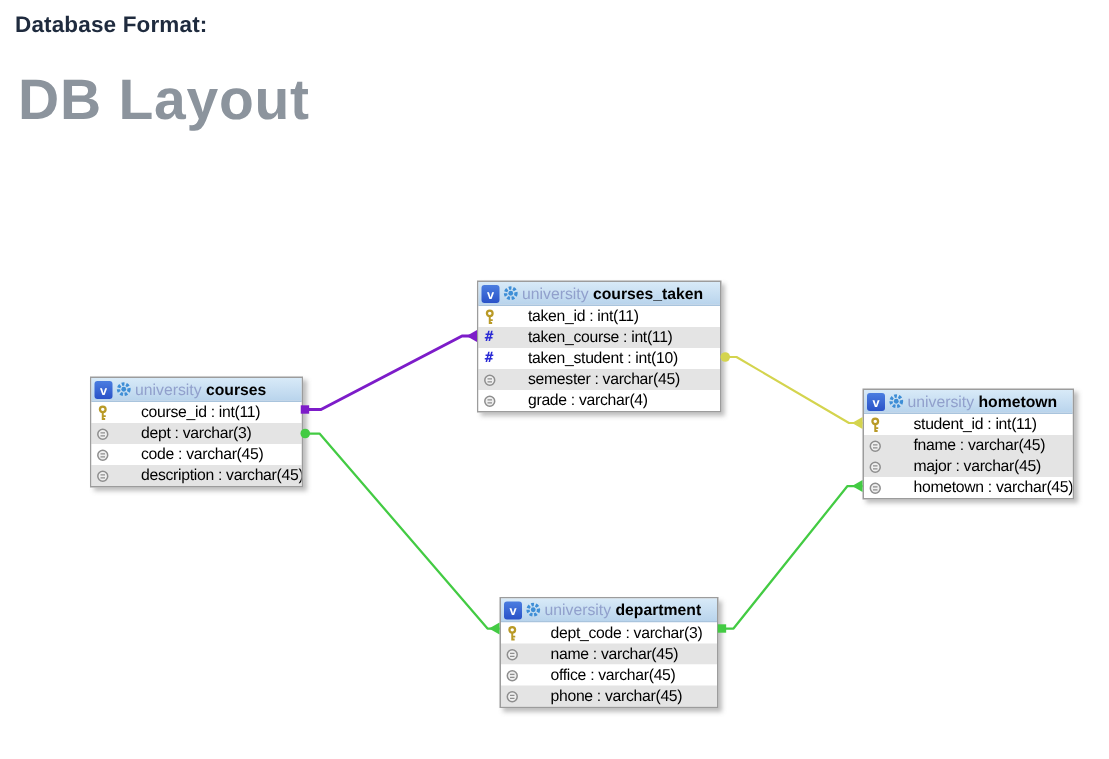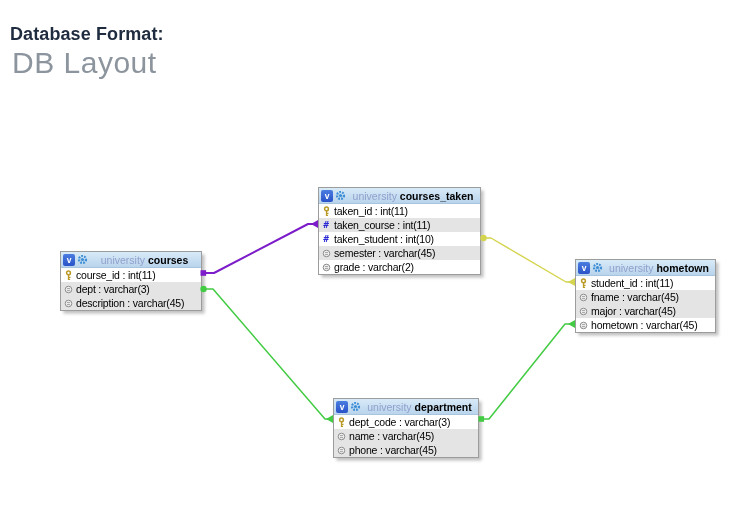--- a/index.html
+++ b/index.html
@@ -1,47 +1,47 @@
 <!DOCTYPE html>
 <html style="--section-label: #1f2b3e; --title: #8c949d; --head-top: #d8eaf8; --head-bot: #b9d4ec; --schema-text: #91a0cc; --alt-row: #e4e4e4; --table-border: #9c9c9c; --badge: #2a52c8; --gear: #3e8ed6; --primary-key: #b99a27; --index: #2b2bd5; --column-icon: #8e8e8e; --relation-purple: #7d1cc9; --relation-yellow: #d4d44e; --relation-green: #43cb43;"><head>
 <meta charset="utf-8">
 <style>
   * { margin:0; padding:0; box-sizing:border-box; }
   html,body { width:739px; height:506px; background:#ffffff; overflow:hidden;
     font-family:"Liberation Sans","DejaVu Sans",sans-serif; }
   .page { position:relative; width:739px; height:506px; background:#fff; }
 
-  .section-label { position:absolute; left:10px; top:24px; font-size:18px;
+  .section-label { position:absolute; left:10px; top:8px; font-size:15px;
     font-weight:bold; color:var(--section-label,#1f2b3e); letter-spacing:.1px; }
-  .page-title { position:absolute; left:12px; top:46px; font-size:30px;
-    font-weight:400; color:var(--title,#8c949d); letter-spacing:.5px; }
+  .page-title { position:absolute; left:12px; top:46px; font-size:38px;
+    font-weight:700; color:var(--title,#8c949d); letter-spacing:.5px; }
 
   .diagram { position:absolute; inset:0; }
   #conn-svg { position:absolute; left:0; top:0; width:739px; height:506px;
     pointer-events:none; z-index:3; }
   #tables-layer { position:absolute; inset:0; z-index:2; }
 
   .ertable { position:absolute; background:#fff;
     border:1px solid var(--table-border,#9c9c9c);
     box-shadow:2.5px 2.5px 3px rgba(110,110,110,.45);
     font-size:10.5px; color:#000; }
   .erhead { height:16px; display:flex; align-items:center; padding:0 2px;
     background:linear-gradient(var(--head-top,#d8eaf8),var(--head-bot,#b9d4ec));
     border-bottom:1px solid #a9c4dd; white-space:nowrap; overflow:hidden; }
   .vbadge { flex:0 0 12px; width:12px; height:12px; border-radius:2px;
     background:linear-gradient(#4a7de0,var(--badge,#2a52c8));
     color:#fff; font-size:8.5px; font-weight:bold; line-height:12px;
     text-align:center; margin-right:2px; }
   .gear { flex:0 0 11px; width:11px; height:11px; margin-right:2px; display:flex;
     align-items:center; justify-content:center; }
-  .htext { flex:1; text-align:center; overflow:hidden; white-space:nowrap; }
+  .htext { flex:1; overflow:hidden; white-space:nowrap; }
   .schema { color:var(--schema-text,#91a0cc); }
   .tname { font-weight:bold; color:#000; }
 
-  .errow { height:14px; display:flex; align-items:center; gap:3px;
+  .errow { height:14px; display:flex; align-items:center; gap:21px;
     padding:0 3px 0 2px; background:#fff; white-space:nowrap; overflow:hidden; }
   .errow.alt { background:var(--alt-row,#e4e4e4); }
   .cicon { flex:0 0 10px; width:10px; display:flex; align-items:center;
     justify-content:center; }
   .hashglyph { color:var(--index,#2b2bd5); font-weight:bold; font-size:9.5px;
     font-family:"DejaVu Sans Mono",monospace; line-height:10px; }
   .ctext { font-size:10.5px; color:#000; letter-spacing:-0.2px; }
 </style>
 </head>
 <body>
@@ -96,20 +96,29 @@
           </div>
           <div class="errow alt">
             <span class="cicon">
               <svg width="9" height="9" viewBox="0 0 9 9">
                 <circle cx="4.5" cy="4.5" r="3.3" fill="#efefef" stroke="#8e8e8e" stroke-width="1"></circle>
                 <path d="M3 3.6 h3 M3 5.6 h3" stroke="#8e8e8e" stroke-width="0.8"></path>
               </svg>
             </span>
             <span class="ctext">dept : varchar(3)</span>
           </div>
+          <div class="errow">
+            <span class="cicon">
+              <svg width="9" height="9" viewBox="0 0 9 9">
+                <circle cx="4.5" cy="4.5" r="3.3" fill="#efefef" stroke="#8e8e8e" stroke-width="1"></circle>
+                <path d="M3 3.6 h3 M3 5.6 h3" stroke="#8e8e8e" stroke-width="0.8"></path>
+              </svg>
+            </span>
+            <span class="ctext">code : varchar(45)</span>
+          </div>
           <div class="errow alt">
             <span class="cicon">
               <svg width="9" height="9" viewBox="0 0 9 9">
                 <circle cx="4.5" cy="4.5" r="3.3" fill="#efefef" stroke="#8e8e8e" stroke-width="1"></circle>
                 <path d="M3 3.6 h3 M3 5.6 h3" stroke="#8e8e8e" stroke-width="0.8"></path>
               </svg>
             </span>
             <span class="ctext">description : varchar(45)</span>
           </div>
         </div>
@@ -154,21 +163,21 @@
             </span>
             <span class="ctext">semester : varchar(45)</span>
           </div>
           <div class="errow">
             <span class="cicon">
               <svg width="9" height="9" viewBox="0 0 9 9">
                 <circle cx="4.5" cy="4.5" r="3.3" fill="#efefef" stroke="#8e8e8e" stroke-width="1"></circle>
                 <path d="M3 3.6 h3 M3 5.6 h3" stroke="#8e8e8e" stroke-width="0.8"></path>
               </svg>
             </span>
-            <span class="ctext">grade : varchar(2)</span>
+            <span class="ctext">grade : varchar(4)</span>
           </div>
         </div>
         <div class="ertable" style="left: 575px; top: 259px; width: 141px;">
           <div class="erhead">
             <span class="vbadge">v</span>
             <span class="gear">
               <svg width="11" height="11" viewBox="0 0 11 11">
                 <circle cx="5.5" cy="5.5" r="3.5" fill="none" stroke="#3e8ed6" stroke-width="2.2" stroke-dasharray="1.8 1.15"></circle>
                 <circle cx="5.5" cy="5.5" r="1.6" fill="#3e8ed6"></circle>
               </svg>
@@ -233,20 +242,29 @@
             <span class="ctext">dept_code : varchar(3)</span>
           </div>
           <div class="errow alt">
             <span class="cicon">
               <svg width="9" height="9" viewBox="0 0 9 9">
                 <circle cx="4.5" cy="4.5" r="3.3" fill="#efefef" stroke="#8e8e8e" stroke-width="1"></circle>
                 <path d="M3 3.6 h3 M3 5.6 h3" stroke="#8e8e8e" stroke-width="0.8"></path>
               </svg>
             </span>
             <span class="ctext">name : varchar(45)</span>
+          </div>
+          <div class="errow">
+            <span class="cicon">
+              <svg width="9" height="9" viewBox="0 0 9 9">
+                <circle cx="4.5" cy="4.5" r="3.3" fill="#efefef" stroke="#8e8e8e" stroke-width="1"></circle>
+                <path d="M3 3.6 h3 M3 5.6 h3" stroke="#8e8e8e" stroke-width="0.8"></path>
+              </svg>
+            </span>
+            <span class="ctext">office : varchar(45)</span>
           </div>
           <div class="errow alt">
             <span class="cicon">
               <svg width="9" height="9" viewBox="0 0 9 9">
                 <circle cx="4.5" cy="4.5" r="3.3" fill="#efefef" stroke="#8e8e8e" stroke-width="1"></circle>
                 <path d="M3 3.6 h3 M3 5.6 h3" stroke="#8e8e8e" stroke-width="0.8"></path>
               </svg>
             </span>
             <span class="ctext">phone : varchar(45)</span>
           </div>

